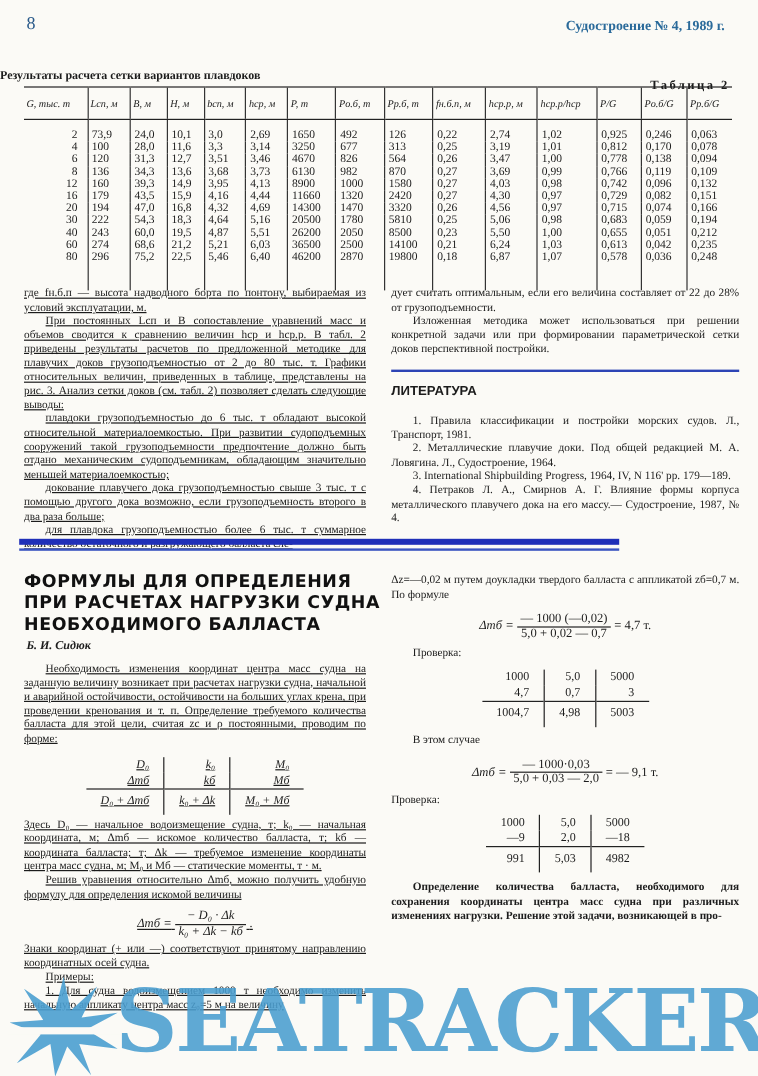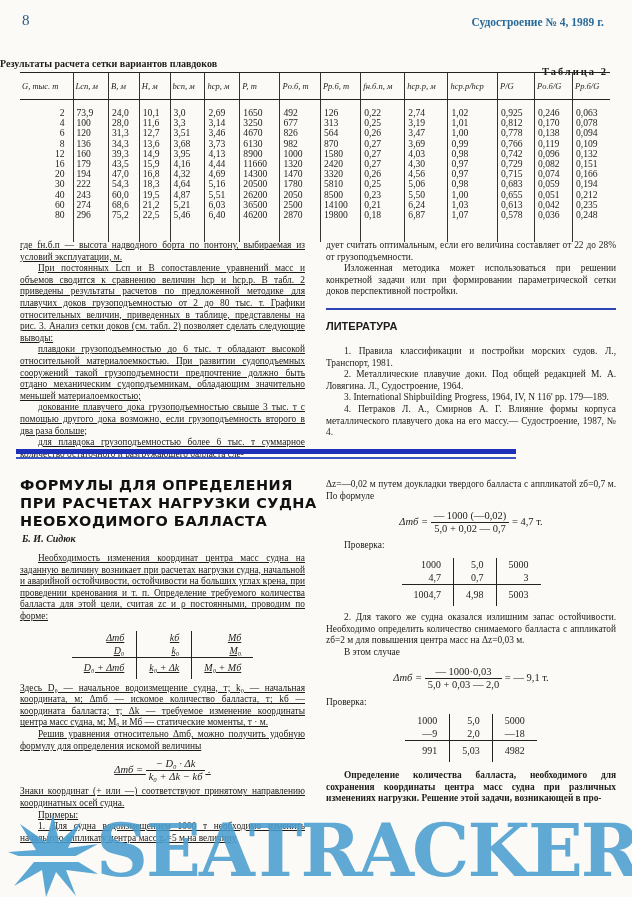--- a/index.html
+++ b/index.html
@@ -314,28 +314,28 @@
   <div>НЕОБХОДИМОГО БАЛЛАСТА</div>
 </div>
 <div class="abs author">Б. И. Сидюк</div>
 
 <div class="abs col left-col" style="top:553px;">
   <p>Необходимость изменения координат центра масс судна на заданную величину возникает при расчетах нагрузки судна, начальной и аварийной остойчивости, остойчивости на больших углах крена, при проведении кренования и т. п. Определение требуемого количества балласта для этой цели, считая zc и ρ постоянными, проводим по форме:</p>
   <div style="height:8px"></div>
   <table class="check italic">
     <tbody>
         <tr>
+          <td>D₀</td>
+          <td>k₀</td>
+          <td>M₀</td>
+        </tr>
+    <tr>
           <td>Δmб</td>
           <td>kб</td>
           <td>Mб</td>
-        </tr>
-    <tr>
-          <td>D₀</td>
-          <td>k₀</td>
-          <td>M₀</td>
         </tr>
     <tr class="sum">
           <td>D₀ + Δmб</td>
           <td>k₀ + Δk</td>
           <td>M₀ + Mб</td>
         </tr>
   </tbody>
     </table>
   <div style="height:4px"></div>
   <p class="noindent">Здесь D₀ — начальное водоизмещение судна, т; k₀ — начальная координата, м; Δmб — искомое количество балласта, т; kб — координата балласта; т; Δk — требуемое изменение координаты центра масс судна, м; M₀ и Mб — статические моменты, т · м.</p>
@@ -378,21 +378,20 @@
           <td>3</td>
         </tr>
     <tr class="sum">
           <td>1004,7</td>
           <td>4,98</td>
           <td>5003</td>
         </tr>
   </tbody>
     </table>
   <div style="height:6px"></div>
-  <p>2. Для такого же судна оказался излишним запас остойчивости. Необходимо определить количество снимаемого балласта с аппликатой zб=2 м для повышения центра масс на Δz=0,03 м.</p>
   <p>В этом случае</p>
   <div class="math" style="margin:8px 0 6px;">
     <span>Δmб =</span>
     <span class="frac" style="font-style:normal">
       <span class="num">— 1000·0,03</span>
       <span class="den">5,0 + 0,03 — 2,0</span>
     </span>
     <span style="font-style:normal">= — 9,1 т.</span>
   </div>
   <p class="noindent">Проверка:</p>

